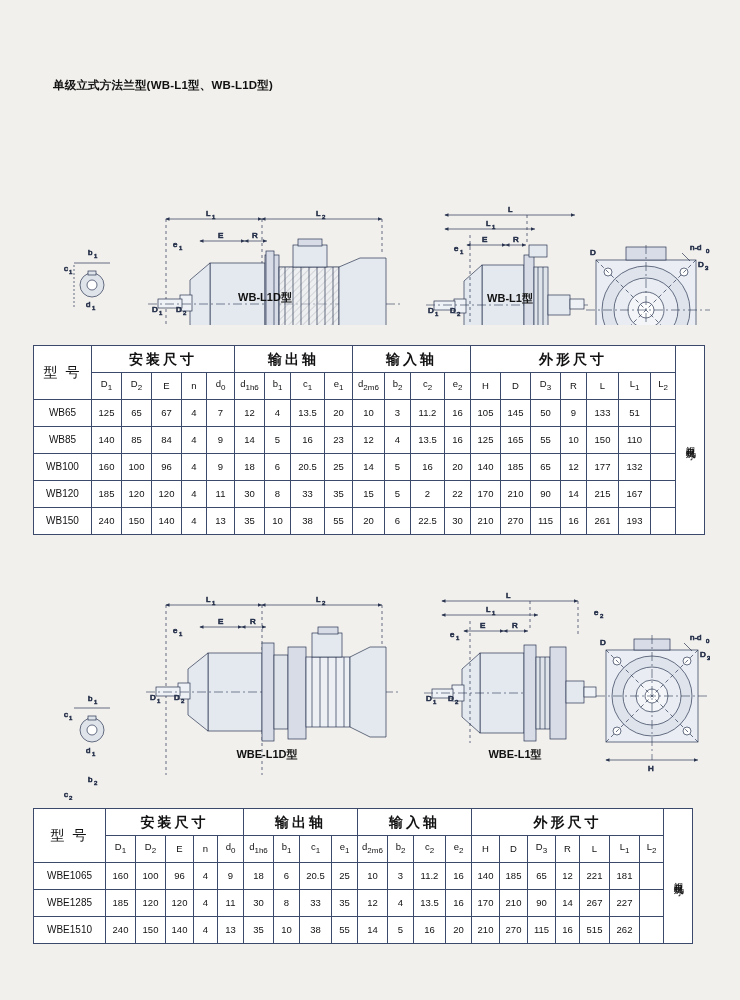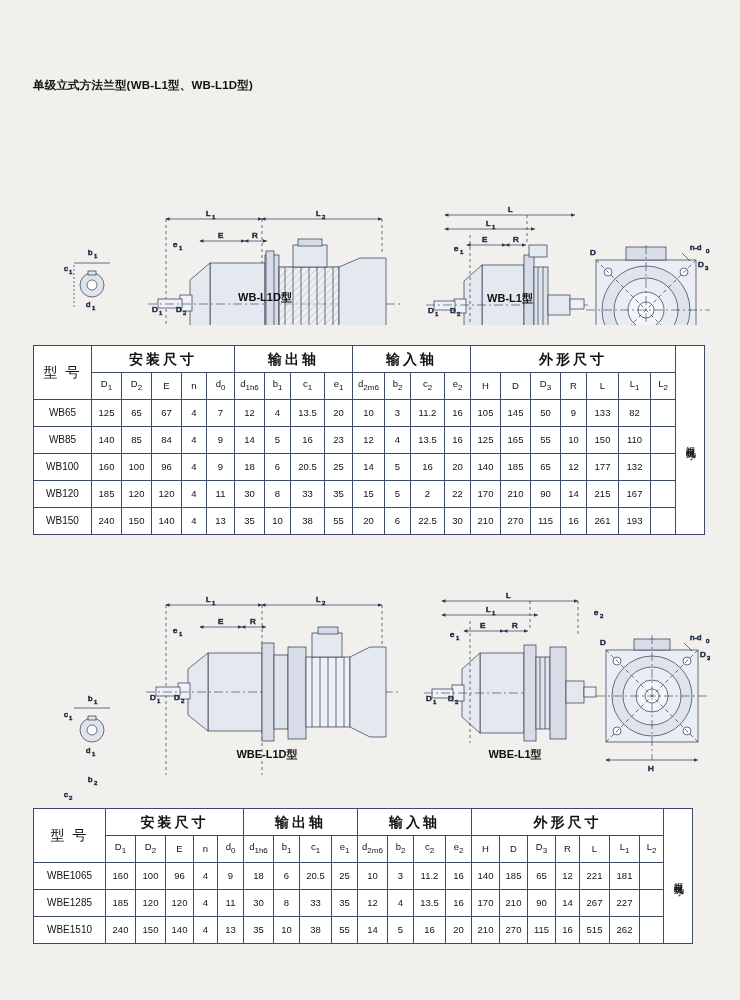--- a/index.html
+++ b/index.html
@@ -3,21 +3,21 @@
 <meta charset="utf-8">
 <style>
   html,body{margin:0;padding:0;}
   body{
     width:740px;height:1000px;background:#f0efec;
     font-family:"Liberation Sans", sans-serif;
     color:#111;overflow:hidden;position:relative;
   }
   .page{position:absolute;left:0;top:0;width:740px;height:1000px;background:#f1f0ed;}
   .section-title{
-    font-size:11.5px;font-weight:bold;color:#111;letter-spacing:.2px;
+    font-size:11.5px;font-weight:bold;color:#111;letter-spacing:.2px;margin-left:20px;
   }
   .sub{font-size:8px;vertical-align:sub;}
   
   .figwrap{position:relative;background:#f1f0ed;}
   .caption{
     position:absolute;font-size:11px;font-weight:bold;color:#111;text-align:center;
   }
   
   table.spec{
     border-collapse:collapse;background:#fff;table-layout:fixed;
@@ -270,21 +270,21 @@
         <td>20</td>
             <td>10</td>
         <td>3</td>
             <td>11.2</td>
         <td>16</td>
             <td>105</td>
         <td>145</td>
             <td>50</td>
         <td>9</td>
             <td>133</td>
-        <td>82</td>
+        <td>51</td>
             <td></td>
       </tr>
       <tr>
         <td class="rowlabel">WB85</td>
         <td>140</td>
             <td>85</td>
         <td>84</td>
             <td>4</td>
         <td>9</td>
             <td>14</td>

